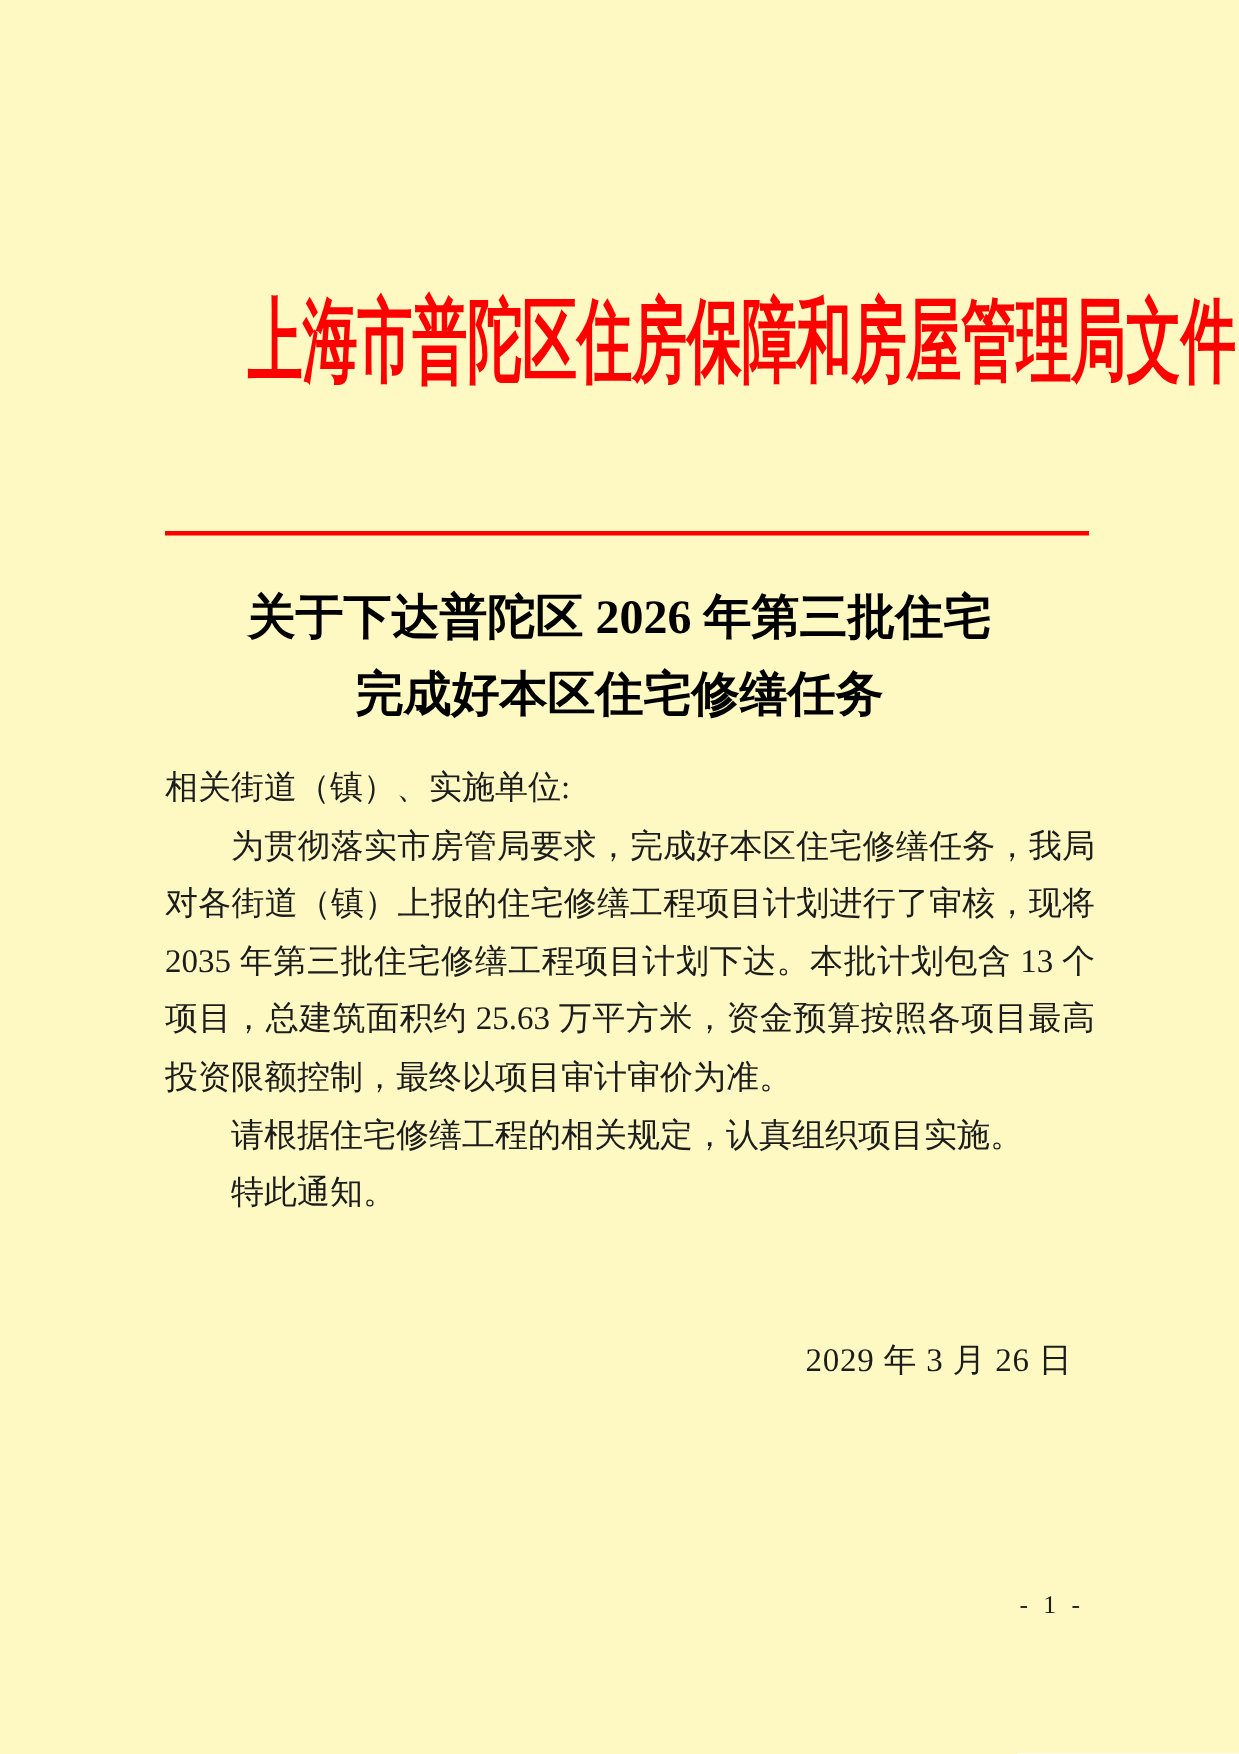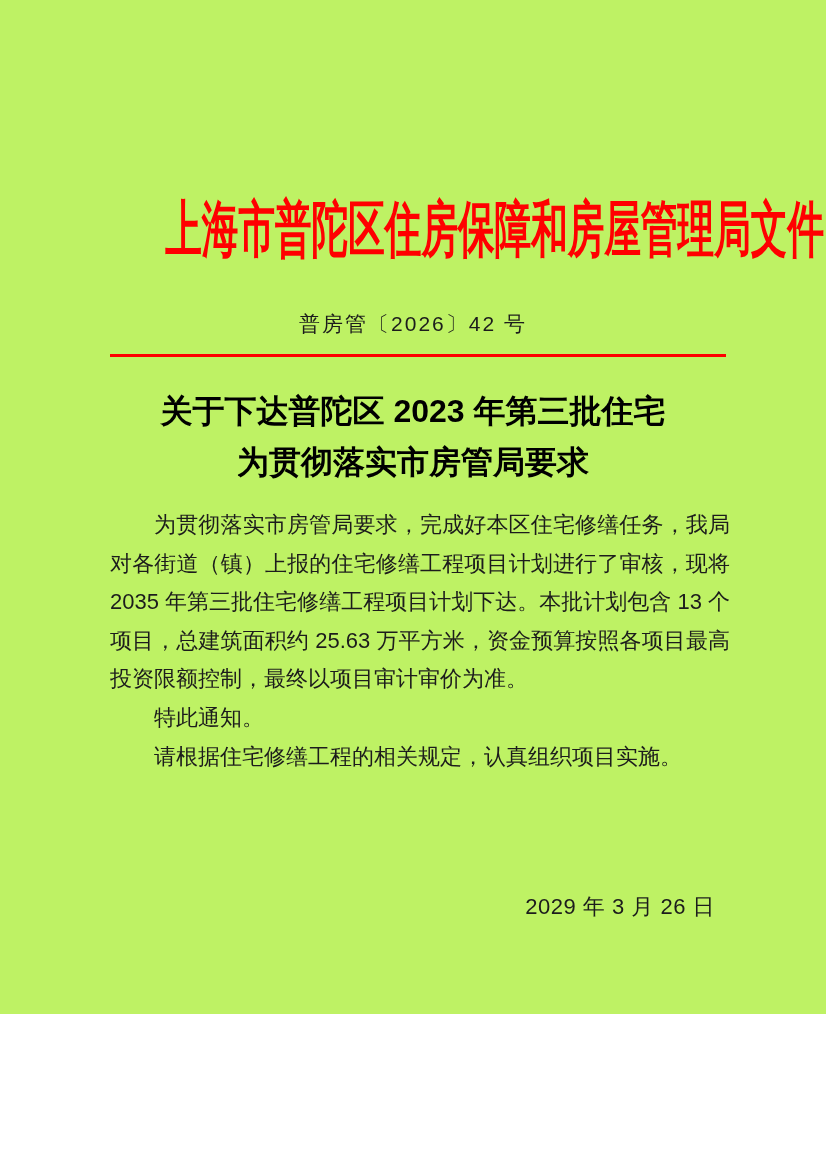--- a/index.html
+++ b/index.html
@@ -1,21 +1,21 @@
 <!DOCTYPE html>
 <html style="--accent_red: #ff0000; --text: #1c1c1c;"><head>
 <meta charset="utf-8">
 <style>
   html, body { margin: 0; padding: 0; background: #ffffff; }
   .page {
     position: relative;
     width: 826px;
-    height: 1014px;
-    background: #bef264;
-    font-family: Liberation Sans, sans-serif;
+    height: 1169px;
+    background: #fef9c3;
+    font-family: Liberation Serif, serif;
     color: var(--text, #1c1c1c);
     overflow: hidden;
   }
   .header-title {
     position: absolute;
     top: 197px;
     left: 0;
     width: 826px;
     text-align: center;
     font-size: 61px;
@@ -87,33 +87,33 @@
     white-space: nowrap;
   }
 </style>
 </head>
 <body>
 
 <div class="page">
 
   <div class="header-title">上海市普陀区住房保障和房屋管理局文件</div>
 
-  <div class="doc-number">普房管〔2026〕42 号</div>
 
   <div class="red-rule"></div>
 
   <h1 class="doc-title">
-    <span>关于下达普陀区 2023 年第三批住宅</span><br>
-    <span>为贯彻落实市房管局要求</span>
+    <span>关于下达普陀区 2026 年第三批住宅</span><br>
+    <span>完成好本区住宅修缮任务</span>
   </h1>
 
   <div class="body-text">
+    <p class="salutation">相关街道（镇）、实施单位:</p>
     <p class="indent">为贯彻落实市房管局要求，完成好本区住宅修缮任务，我局对各街道（镇）上报的住宅修缮工程项目计划进行了审核，现将 2035 年第三批住宅修缮工程项目计划下达。本批计划包含 13 个项目，总建筑面积约 25.63 万平方米，资金预算按照各项目最高投资限额控制，最终以项目审计审价为准。</p>
+    <p class="indent">请根据住宅修缮工程的相关规定，认真组织项目实施。</p>
     <p class="indent">特此通知。</p>
-    <p class="indent">请根据住宅修缮工程的相关规定，认真组织项目实施。</p>
   </div>
 
   <div class="signature">
     <div class="date">2029 年 3 月 26 日</div>
   </div>
 
   <div class="page-number">- 1 -</div>
 
 </div>
 

